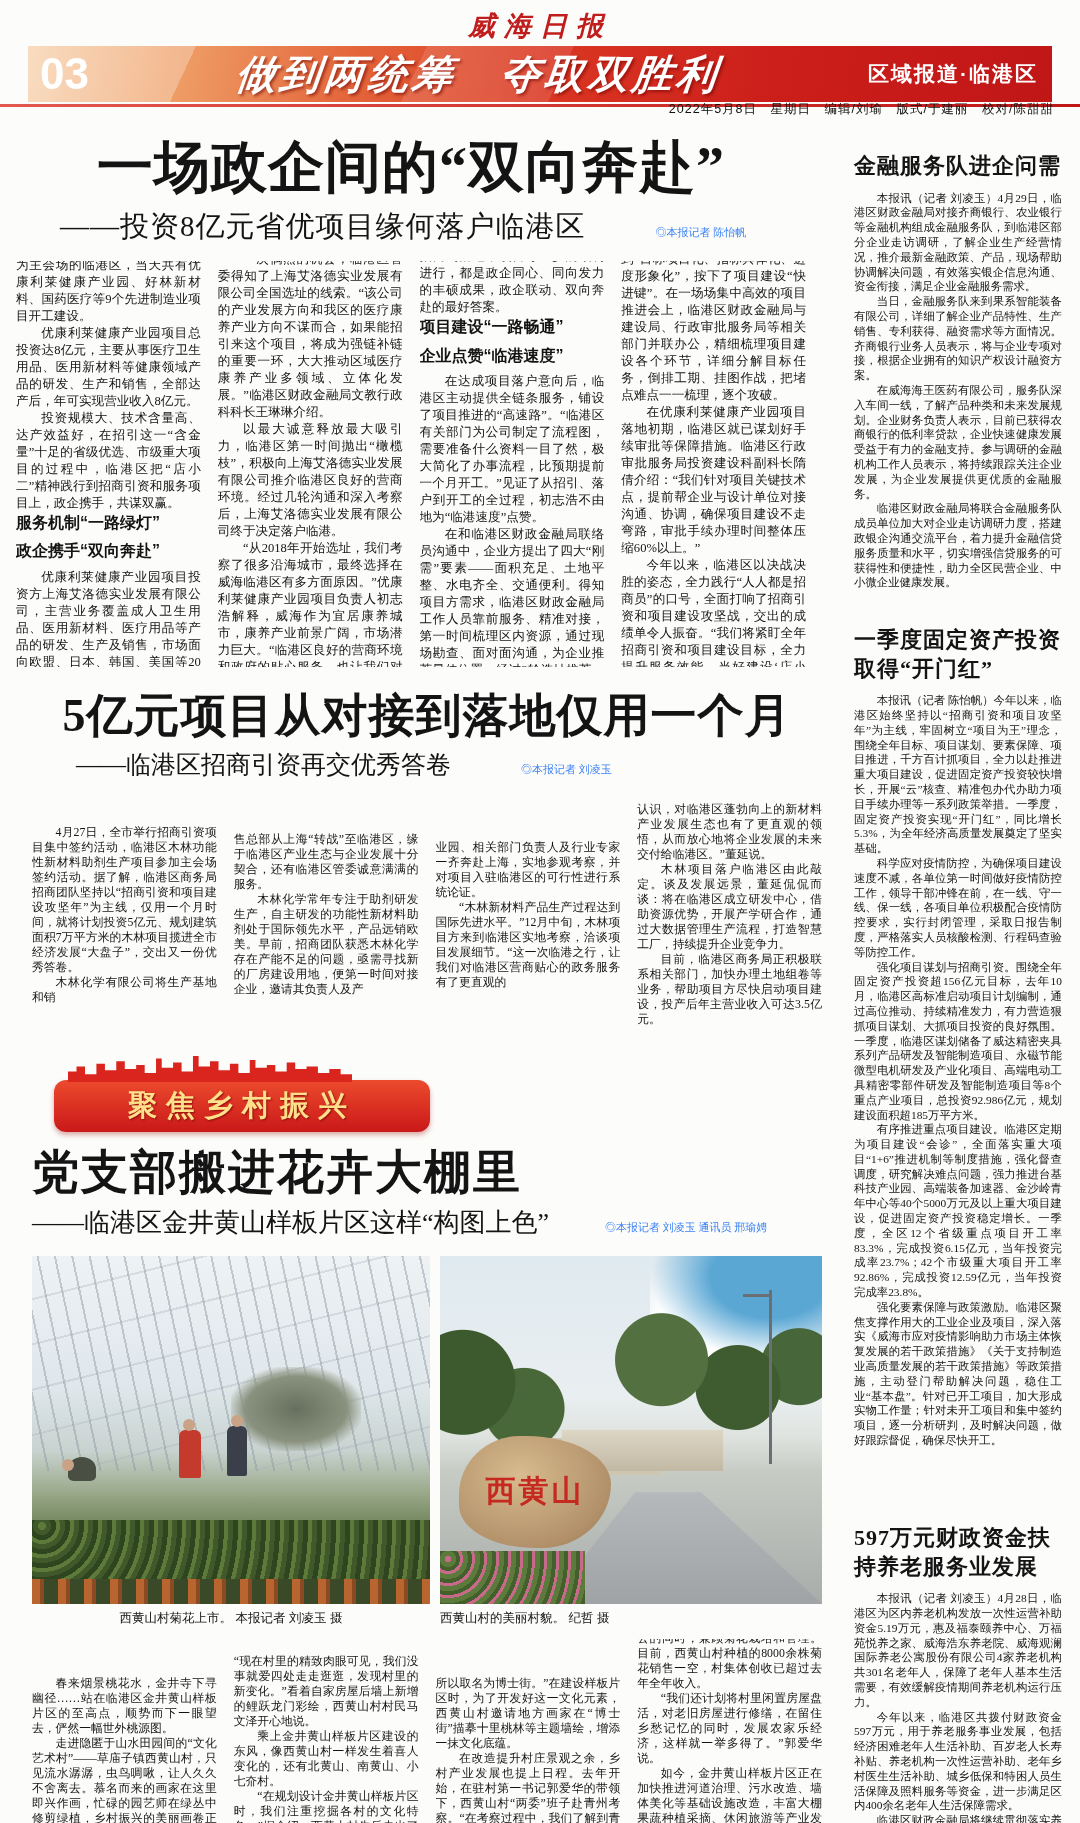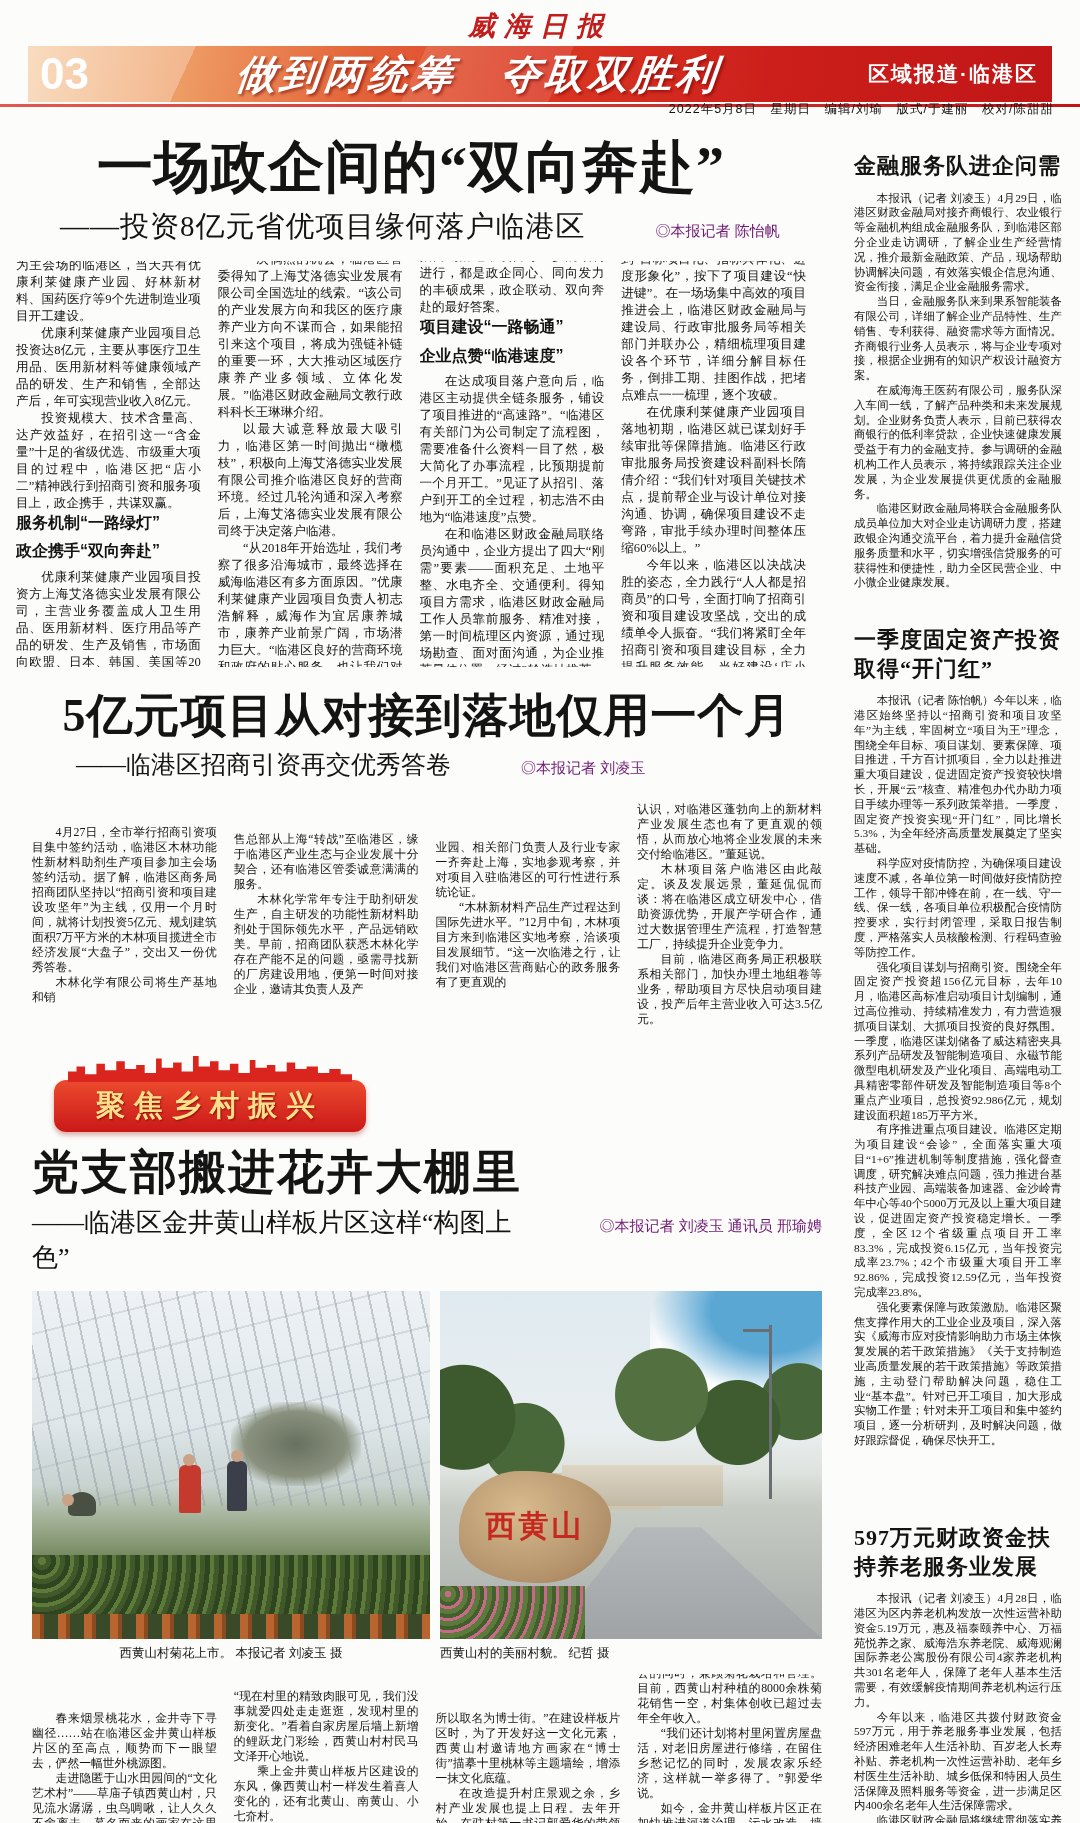--- a/index.html
+++ b/index.html
@@ -18,21 +18,21 @@
           transform:skewX(-6deg);font-family:"Liberation Sans",sans-serif;text-shadow:2px 2px 3px rgba(110,0,0,.55);}
   .section-label{color:#fff;font-weight:bold;font-size:21px;margin-right:14px;letter-spacing:2px;
           font-family:"Liberation Sans",sans-serif;white-space:nowrap;}
   .banner-rule{position:absolute;left:0;top:104px;width:1080px;height:3px;
           background:linear-gradient(90deg,#e2594f,#c01616);}
   .dateline{position:absolute;top:101px;right:26px;font-size:12.5px;color:#111;
           font-family:"Liberation Sans",sans-serif;letter-spacing:1px;}
   
   .hl{font-weight:900;line-height:1.12;}
   .subrow{display:flex;align-items:baseline;}
-  .byline{font-size:15px;font-family:Liberation Sans, sans-serif;color:#701a75;white-space:nowrap;}
+  .byline{font-size:11px;font-family:Liberation Serif, serif;color:#3b82f6;white-space:nowrap;}
   .cols{display:flex;gap:17px;overflow:hidden;align-items:center;}
   .col{flex:1;text-align:justify;overflow:hidden;}
   .col p{margin:0;text-indent:2em;}
   .col p.cont{text-indent:0;}
   .col h4{margin:0 0 6px;font-family:"Liberation Sans",sans-serif;font-weight:bold;
           font-size:16px;line-height:1.4;}
   
   .a1{position:absolute;left:16px;top:136px;width:790px;}
   .a1 .hl{font-size:56px;text-align:center;letter-spacing:1px;}
   .a1 .subrow{margin-top:8px;}
@@ -43,21 +43,21 @@
   
   .a2{position:absolute;left:32px;top:690px;width:790px;}
   .a2 .hl{font-size:46px;text-align:center;letter-spacing:1px;}
   .a2 .subrow{margin-top:6px;}
   .a2 .sub{font-size:25px;margin-left:44px;}
   .a2 .byline{margin-left:70px;}
   .a2 .cols{margin-top:12px;height:244px;}
   .a2 .col{font-size:11.8px;line-height:15px;}
   
   .a3{position:absolute;left:32px;top:1052px;width:790px;}
-  .badge{position:relative;width:312px;height:52px;margin:28px 0 0 22px;border-radius:12px;
+  .badge{position:relative;width:376px;height:52px;margin:28px 0 0 22px;border-radius:12px;
          background:linear-gradient(180deg,#ec4b2e,#ca1818);display:flex;align-items:center;justify-content:center;
          box-shadow:0 3px 5px rgba(150,20,10,.35);}
   .badge-text{color:#ffe08a;font-size:29px;font-weight:900;letter-spacing:9px;
          font-family:"Liberation Sans",sans-serif;text-shadow:1px 1px 2px #8d0d0d;}
   .skyline{position:absolute;left:14px;top:-24px;width:284px;height:26px;background:#d9251d;
     clip-path:polygon(0 100%,0 60%,3% 60%,3% 40%,6% 40%,6% 70%,10% 70%,10% 30%,13% 30%,13% 55%,17% 55%,17% 20%,20% 20%,20% 50%,24% 50%,24% 35%,27% 35%,27% 65%,31% 65%,31% 10%,33% 10%,33% 45%,37% 45%,37% 25%,40% 25%,40% 60%,44% 60%,44% 0,46% 0,46% 40%,50% 40%,50% 20%,53% 20%,53% 55%,57% 55%,57% 30%,60% 30%,60% 65%,64% 65%,64% 15%,66% 15%,66% 45%,70% 45%,70% 35%,73% 35%,73% 60%,77% 60%,77% 25%,80% 25%,80% 50%,84% 50%,84% 40%,88% 40%,88% 65%,92% 65%,92% 50%,96% 50%,96% 70%,100% 70%,100% 100%);}
   .a3 .hl{margin-top:14px;font-size:47px;letter-spacing:2px;}
   .a3 .subrow{margin-top:6px;}
   .a3 .sub{font-size:26px;}
   .a3 .byline{margin-left:56px;}

